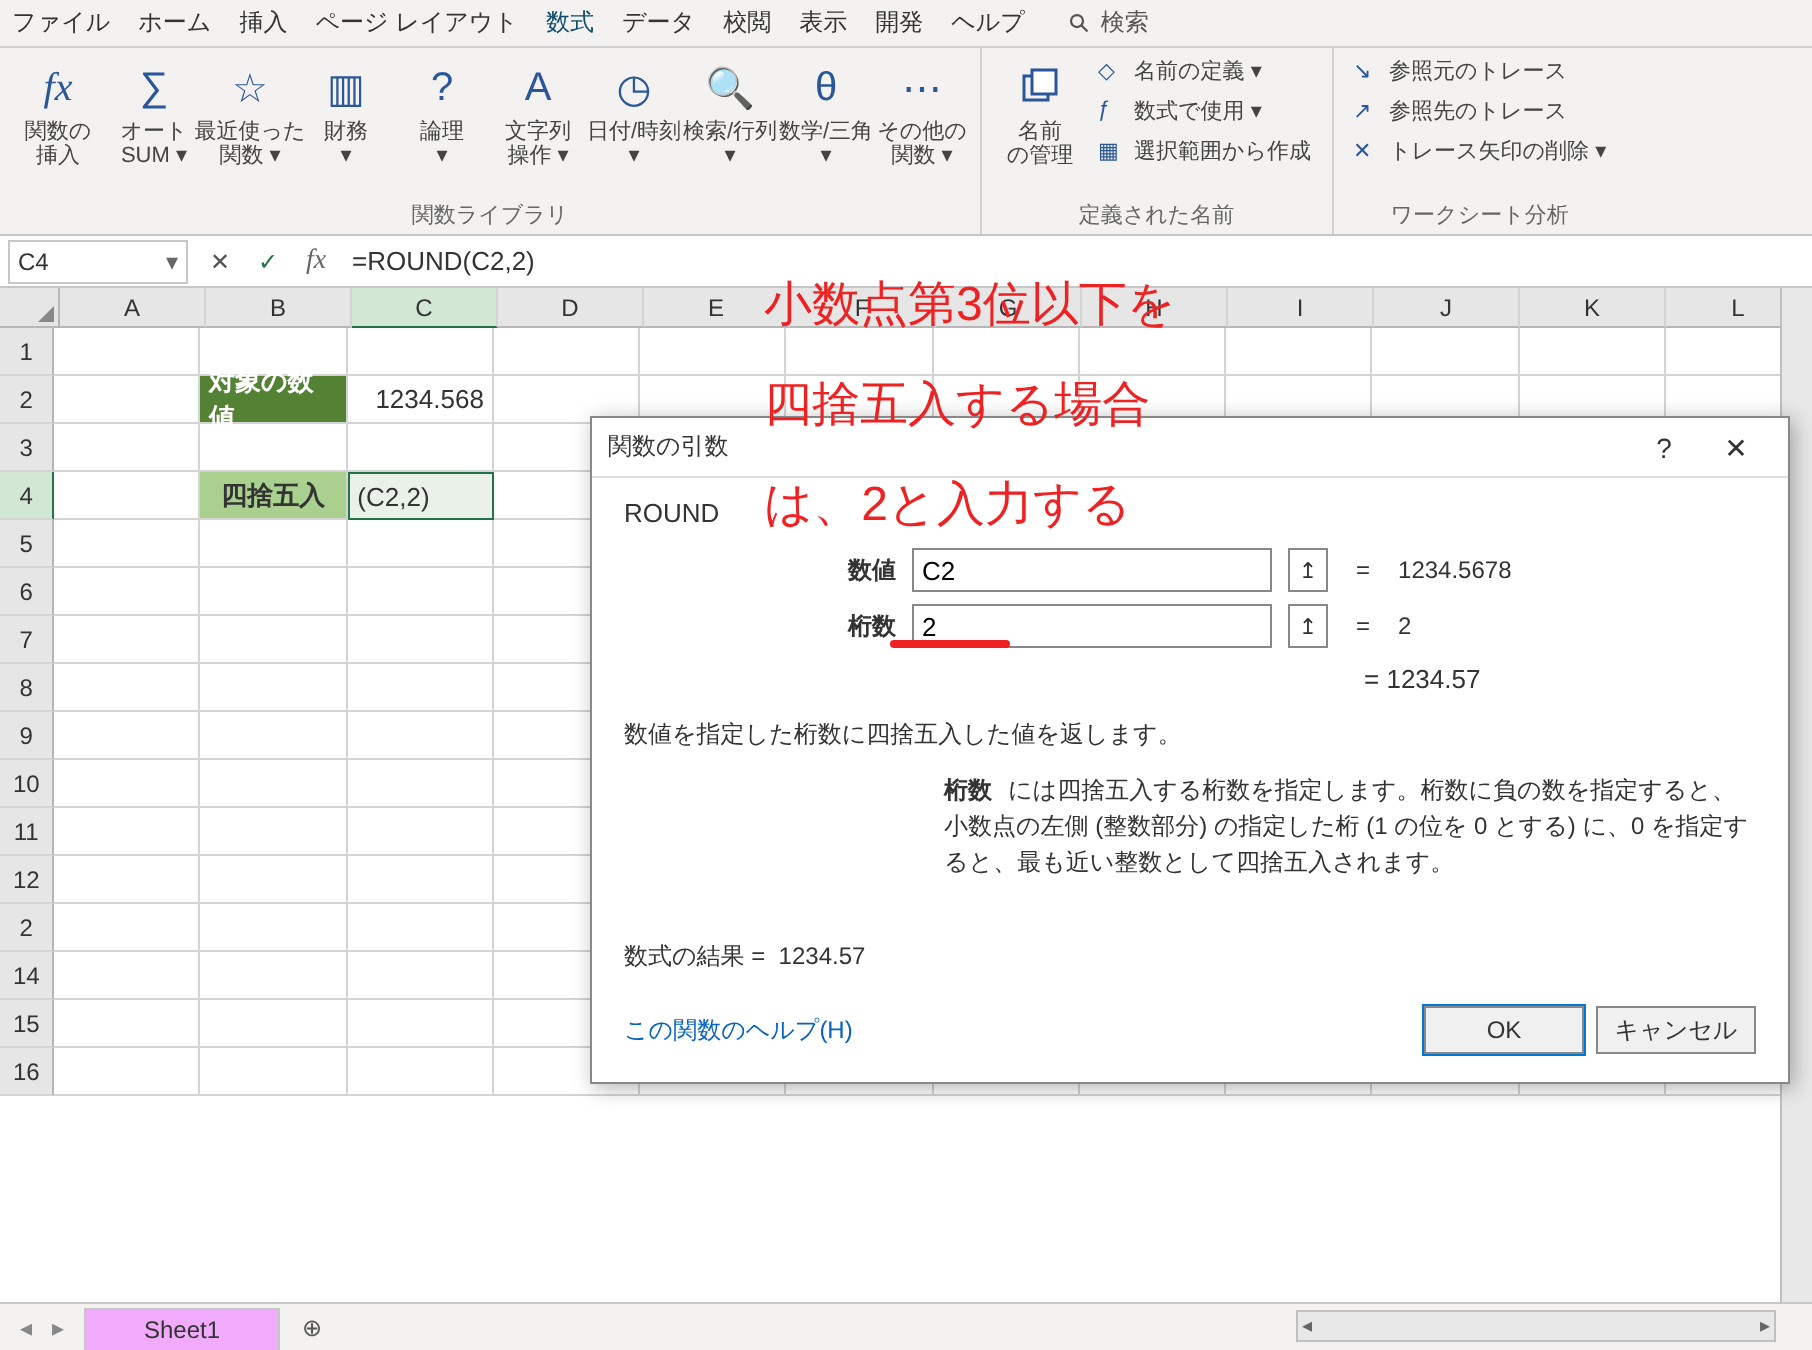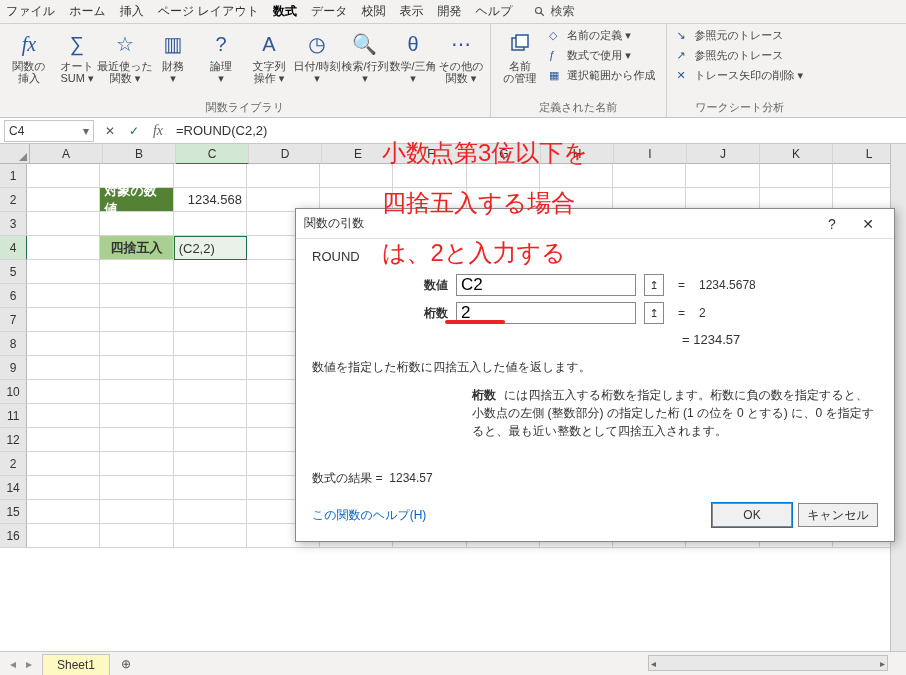--- a/index.html
+++ b/index.html
@@ -1,21 +1,21 @@
 <!DOCTYPE html>
 <html><head>
 <meta charset="utf-8">
 <style>
 * { margin: 0; padding: 0; box-sizing: border-box; font-family: "Meiryo UI", "MS PGothic", sans-serif; }
 body { width: 906px; height: 675px; background: #fff; position: relative; overflow: hidden; font-size: 12px; color: #333; }
 
 
 .menubar { display: flex; align-items: center; height: 24px; padding: 0 6px; gap: 14px; border-bottom: 1px solid #d0d0d0; background: #f3f2f1; }
 .menubar .menu-item { font-size: 12px; cursor: default; }
-.menubar .menu-item.active { color: #000000; font-weight: bold; }
+.menubar .menu-item.active { color: #0c4a6e; font-weight: normal; }
 .menubar .search { display: flex; align-items: center; gap: 4px; margin-left: 8px; color: #555; }
 .menubar .search svg { width: 12px; height: 12px; }
 
 
 .ribbon { display: flex; height: 94px; background: #f3f2f1; border-bottom: 1px solid #c6c6c6; }
 .ribbon-group { display: flex; flex-direction: column; border-right: 1px solid #d0d0d0; padding: 2px 6px 0; }
 .ribbon-group-body { display: flex; flex: 1; align-items: flex-start; gap: 2px; }
 .ribbon-group-label { text-align: center; font-size: 11px; color: #666; padding: 2px 0; }
 .rbtn-large { display: flex; flex-direction: column; align-items: center; justify-content: flex-start; width: 46px; padding-top: 4px; cursor: default; }
 .rbtn-large .ico { width: 28px; height: 28px; display: flex; align-items: center; justify-content: center; color: #2b579a; }
@@ -48,36 +48,36 @@
 .cell { width: 80px; border-right: 1px solid #d4d4d4; border-bottom: 1px solid #d4d4d4; padding: 0 4px; display: flex; align-items: center; font-size: 13px; background: #fff; }
 .cell.val-header { background: #548235; color: #fff; font-weight: bold; justify-content: center; }
 .cell.round-header { background: #a9d08e; color: #333; font-weight: bold; justify-content: center; }
 .cell.right { justify-content: flex-end; }
 .cell.editing { background: #eaf1e8; border: 1px solid #217346; }
 
 
 .sheet-tabs { position: absolute; left: 0; bottom: 0; right: 0; height: 24px; border-top: 1px solid #c6c6c6; background: #f3f2f1; display: flex; align-items: center; }
 .sheet-nav { display: flex; gap: 2px; padding: 0 6px; color: #888; }
 .sheet-nav span { width: 14px; text-align: center; }
-.sheet-tab { padding: 3px 14px; background: #fef9c3; border: 1px solid #c6c6c6; border-bottom: none; font-size: 12px; position: relative; top: 1px; }
+.sheet-tab { padding: 3px 29px; background: #f0abfc; border: 1px solid #c6c6c6; border-bottom: none; font-size: 12px; position: relative; top: 1px; }
 .sheet-add { width: 24px; height: 24px; display: flex; align-items: center; justify-content: center; color: #555; margin-left: 4px; }
 .h-scroll { position: absolute; right: 18px; bottom: 4px; width: 240px; height: 16px; background: #e8e8e8; border: 1px solid #c0c0c0; display: flex; align-items: center; justify-content: space-between; padding: 0 2px; }
 .h-scroll span { color: #666; font-size: 10px; }
 .v-scroll { position: absolute; right: 0; top: 144px; bottom: 24px; width: 16px; background: #e8e8e8; border-left: 1px solid #c0c0c0; }
 
 
 .dialog { position: absolute; left: 295px; top: 208px; width: 600px; background: #fff; border: 1px solid #888; box-shadow: 2px 2px 10px rgba(0,0,0,0.3); }
 .dialog-title { display: flex; align-items: center; height: 30px; padding: 0 8px; border-bottom: 1px solid #ddd; font-size: 12px; }
 .dialog-title .spacer { flex: 1; }
 .dialog-title .tbtn { width: 36px; height: 28px; display: flex; align-items: center; justify-content: center; font-size: 14px; }
 .dialog-body { padding: 10px 16px 14px; }
 .dialog-body .fname { font-size: 13px; margin-bottom: 10px; }
 .arg-row { display: flex; align-items: center; gap: 8px; margin-bottom: 6px; margin-left: 100px; }
 .arg-row .arg-label { width: 36px; text-align: right; font-size: 12px; font-weight: bold; }
-.arg-row input { width: 180px; height: 22px; border: 1px solid #888; padding: 0 4px; font-size: 17px; }
+.arg-row input { width: 180px; height: 22px; border: 1px solid #888; padding: 0 4px; font-size: 13px; }
 .arg-row .ref-btn { width: 20px; height: 22px; border: 1px solid #888; display: flex; align-items: center; justify-content: center; font-size: 11px; }
 .arg-row .eq { margin: 0 6px; }
 .result-line { margin-left: 370px; margin-top: 8px; margin-bottom: 12px; font-size: 13px; }
 .desc { font-size: 12px; margin-bottom: 10px; }
 .arg-desc { font-size: 12px; margin-left: 160px; line-height: 1.5; margin-bottom: 30px; }
 .arg-desc b { margin-right: 8px; }
 .formula-result { font-size: 12px; margin-bottom: 16px; }
 .dialog-footer { display: flex; align-items: center; }
 .help-link { color: #0563c1; font-size: 12px; }
 .dialog-footer .spacer { flex: 1; }

